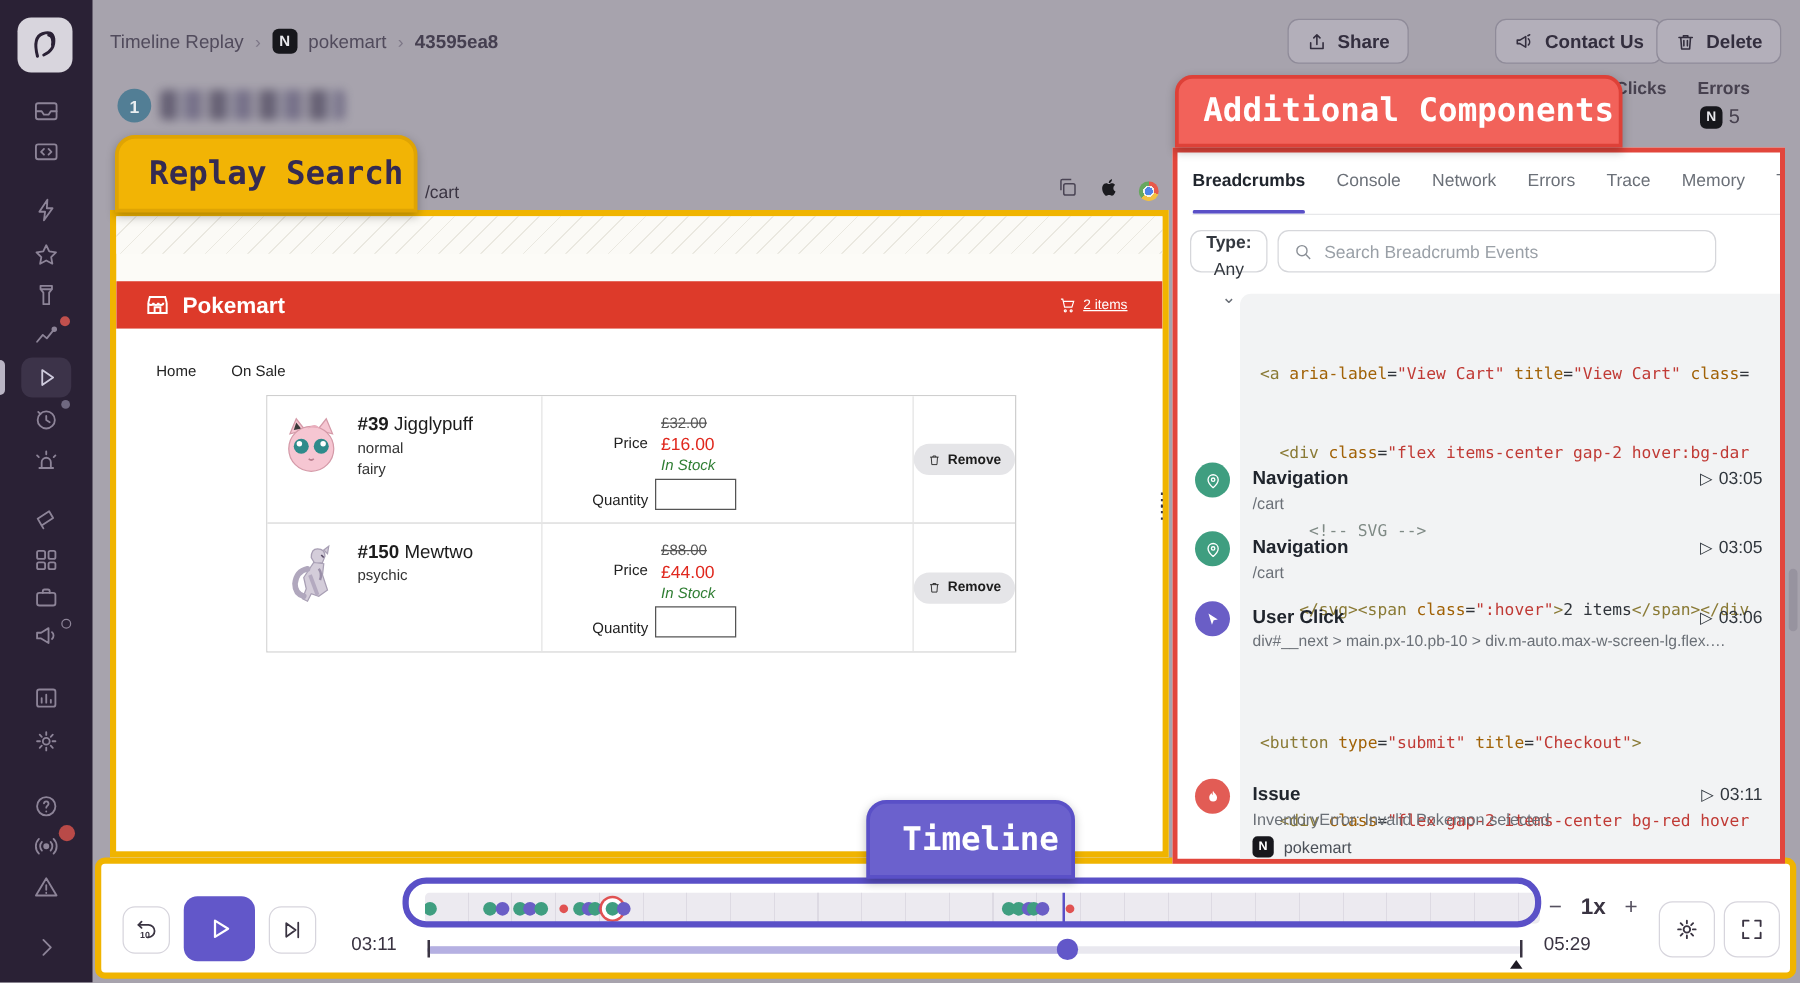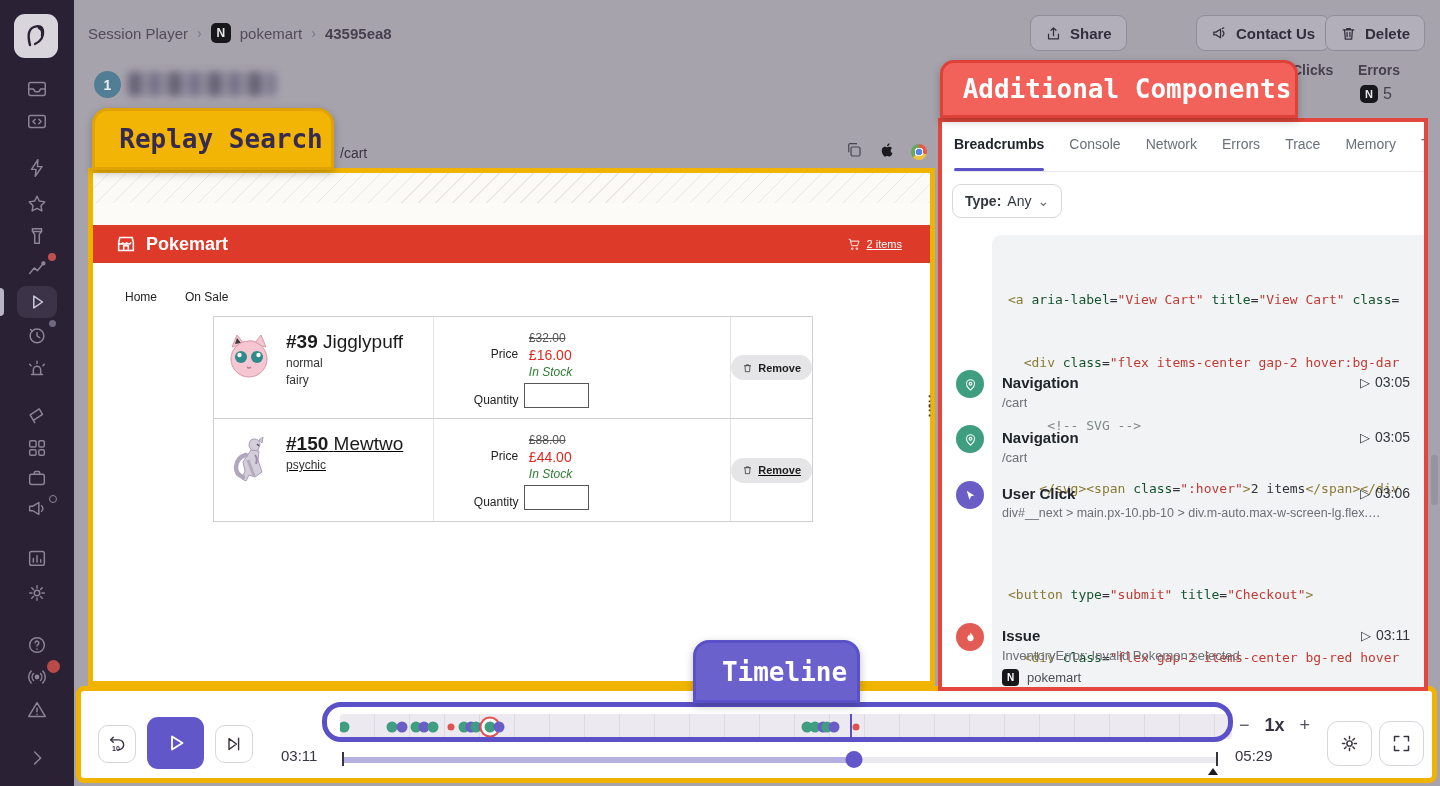--- a/index.html
+++ b/index.html
@@ -56,49 +56,49 @@
   .top-dots { position:absolute; left:778px; top:7px; color:#e3bdb9; font-size:9px; letter-spacing:2px; }
   .site-header { left:0; top:52px; width:837px; height:38px; background:#dd3a2a; display:flex; align-items:center; color:#fff; }
   .brand { margin-left:22px; display:flex; align-items:center; gap:9px; font-size:18px; font-weight:700; }
   .brand svg { width:22px; height:22px; stroke:#fff; fill:none; stroke-width:1.7; }
   .cart-link { position:absolute; right:28px; display:flex; align-items:center; gap:6px; font-size:11px; text-decoration:underline; }
   .cart-link svg { width:14px; height:14px; stroke:#fff; fill:none; stroke-width:1.6; }
   .site-body { left:0; top:90px; width:837px; height:418px; background:#fff; }
   .site-nav { position:absolute; left:32px; top:27px; display:flex; gap:28px; font-size:12px; color:#222; }
   .cart-table { position:absolute; left:120px; top:53px; width:600px; border:1px solid #cfcfcf; }
   .cart-row { display:flex; height:102px; border-bottom:1px solid #cfcfcf; background:#fff; }
-  .cart-row:last-child { border-bottom:none;text-decoration:underline; }
+  .cart-row:last-child { border-bottom:none; }
   .col-item { width:225px; display:flex; padding:14px 10px 0 10px; gap:12px; border-right:1px solid #e4e4e4; }
   .col-mid { width:305px; position:relative; border-right:1px solid #e4e4e4; }
   .col-act { flex:1; display:flex; align-items:center; justify-content:center; }
-  .p-name { font-size:19px; color:#1c1c1c; }
+  .p-name { font-size:15px; color:#1c1c1c; }
   .p-name b { font-weight:700; }
   .p-tag { font-size:12px; color:#333; margin-top:3px; }
   .price-label { position:absolute; left:57px; top:30px; font-size:12px; color:#222; }
   .price-old { position:absolute; left:95px; top:14px; font-size:12px; color:#555; text-decoration:line-through; }
   .price-new { position:absolute; left:95px; top:30px; font-size:14px; color:#e0281e; }
   .stock { position:absolute; left:95px; top:48px; font-size:12px; font-style:italic; color:#2e7d32; }
   .qty-label { position:absolute; left:40px; top:76px; font-size:12px; color:#222; }
   .qty-input { position:absolute; left:90px; top:66px; width:65px; height:25px; border:1px solid #555; background:#fff; }
   .remove-btn { height:25px; background:#e5e5e8; border-radius:13px; display:flex; align-items:center; gap:5px; padding:0 11px; font-size:11px; font-weight:600; color:#1d1d1d; }
   .remove-btn svg { width:11px; height:12px; stroke:#1d1d1d; fill:none; stroke-width:1.5; }
   .drag-handle { left:922px; top:396px; z-index:12; color:#3a3442; font-size:15px; letter-spacing:-2px; line-height:9px; width:12px; text-align:center; }
 
   
   .tabs { position:absolute; left:12px; top:14px; right:0; height:36px; display:flex; gap:25px; font-size:14px; color:#6b7078; border-bottom:1px solid #e7e8ea; white-space:nowrap; overflow:hidden; }
   .tab { padding-bottom:14px; position:relative; }
   .tab.active { color:#20252d; font-weight:700; }
   .tab.active:after { content:""; position:absolute; left:0; right:0; bottom:0; height:3px; background:#5a50c7; border-radius:2px; }
   .filter-row { position:absolute; left:10px; top:62px; display:flex; gap:8px; }
-  .type-pill { height:34px; border:1px solid #d6d7db; border-radius:9px; display:flex; align-items:center; gap:6px; padding:0 12px; font-size:14px; color:#33383f; }
+  .type-pill { height:34px; border:1px solid #d6d7db; border-radius:9px; display:flex; align-items:center; gap:6px; padding:0 12px; font-size:14px; color:#33383f;flex-direction:column; }
   .type-pill b { font-weight:700; }
   .search-box { width:351px; height:34px; border:1px solid #d6d7db; border-radius:9px; display:flex; align-items:center; gap:9px; padding:0 12px; color:#9aa0a7; font-size:14px; }
   .search-box svg { width:15px; height:15px; stroke:#8a8f96; fill:none; stroke-width:1.8; }
   .code-block { position:absolute; left:50px; background:#f2f3f4; border-radius:9px; padding:12px 0 12px 16px; width:520px; font-family:"DejaVu Sans Mono", monospace; font-size:13px; line-height:21px; white-space:pre; }
-  .cs-tg{color:#8a7a35} .cs-at{color:#14532d} .cs-vl{color:#c03a35} .cs-pl{color:#30343a} .cs-cm{color:#7f8a85}
+  .cs-tg{color:#8a7a35} .cs-at{color:#a16207} .cs-vl{color:#c03a35} .cs-pl{color:#30343a} .cs-cm{color:#7f8a85}
   .event { position:absolute; left:12px; right:10px; }
   .ev-ic { position:absolute; left:2px; top:0; width:28px; height:28px; border-radius:50%; display:flex; align-items:center; justify-content:center; }
   .ev-ic.green{background:#3f9e80} .ev-ic.purple{background:#6a5ec6} .ev-ic.red{background:#e25c55}
   .ev-ic svg { width:15px; height:15px; stroke:#fff; fill:none; stroke-width:1.7; stroke-linecap:round; stroke-linejoin:round; }
   .ev-title { position:absolute; left:48px; top:4px; font-size:15px; font-weight:700; color:#20252d; }
   .ev-detail { position:absolute; left:48px; top:25px; font-size:13px; color:#6b7077; max-width:380px; white-space:nowrap; overflow:hidden; text-overflow:ellipsis; }
   .ev-time { position:absolute; right:4px; top:4px; font-size:14px; color:#30363d; display:flex; gap:5px; align-items:center; }
   .ev-time .tri { font-size:13px; }
   .ev-src { position:absolute; left:48px; top:46px; display:flex; align-items:center; gap:8px; font-size:13px; color:#4a4f57; }
   .n-badge-sm { width:17px; height:17px; background:#17171c; color:#fff; border-radius:4px; font-size:10px; font-weight:700; display:inline-flex; align-items:center; justify-content:center; }
@@ -247,21 +247,21 @@
       </svg>
     </div>
   <div class="abs side-icon" style="top:742px">
       <svg viewBox="0 0 24 24">
         <path d="M9.5 6.5L16 13l-6.5 6.5"></path>
       </svg>
     </div>
 </div>
 
 <div class="abs crumb">
-  <span>Session Player</span>
+  <span>Timeline Replay</span>
   <span class="sep">›</span>
   <span class="n-badge">N</span>
   <span>pokemart</span>
   <span class="sep">›</span>
   <span class="id">43595ea8</span>
 </div>
 
 <div class="abs top-btn" style="left:1030px">
   <svg viewBox="0 0 24 24">
       <path d="M12 15V4M8.5 7.5L12 4l3.5 3.5M5 13v6.5h14V13"></path>
@@ -424,20 +424,27 @@
     <span class="tab">Memory</span>
     <span class="tab">Ta</span>
   </div>
 
   <div class="filter-row">
     <span class="type-pill">
       <b>Type:</b>
       <span>Any</span>
       <span style="color:#6b7078">⌄</span>
     </span>
+    <span class="search-box">
+      <svg viewBox="0 0 24 24">
+          <circle cx="10.5" cy="10.5" r="6.5"></circle>
+          <path d="M15.5 15.5L21 21"></path>
+        </svg>
+      <span>Search Breadcrumb Events</span>
+    </span>
   </div>
 
   <div class="code-block" style="top:113px">
     <div><span class="cs-tg">&lt;a</span><span class="cs-at"> aria-label</span><span class="cs-pl">=</span><span class="cs-vl">"View Cart"</span><span class="cs-at"> title</span><span class="cs-pl">=</span><span class="cs-vl">"View Cart"</span><span class="cs-at"> class</span><span class="cs-pl">=</span></div>
     <div><span class="cs-tg">  &lt;div</span><span class="cs-at"> class</span><span class="cs-pl">=</span><span class="cs-vl">"flex items-center gap-2 hover:bg-dar</span></div>
     <div><span class="cs-cm">     &lt;!-- SVG --&gt;</span></div>
     <div><span class="cs-tg">    &lt;/svg&gt;&lt;span</span><span class="cs-at"> class</span><span class="cs-pl">=</span><span class="cs-vl">":hover"</span><span class="cs-tg">&gt;</span><span class="cs-pl">2 items</span><span class="cs-tg">&lt;/span&gt;&lt;/div</span></div>
     <div><span class="cs-tg">&lt;/a&gt;</span></div>
   </div>
 

